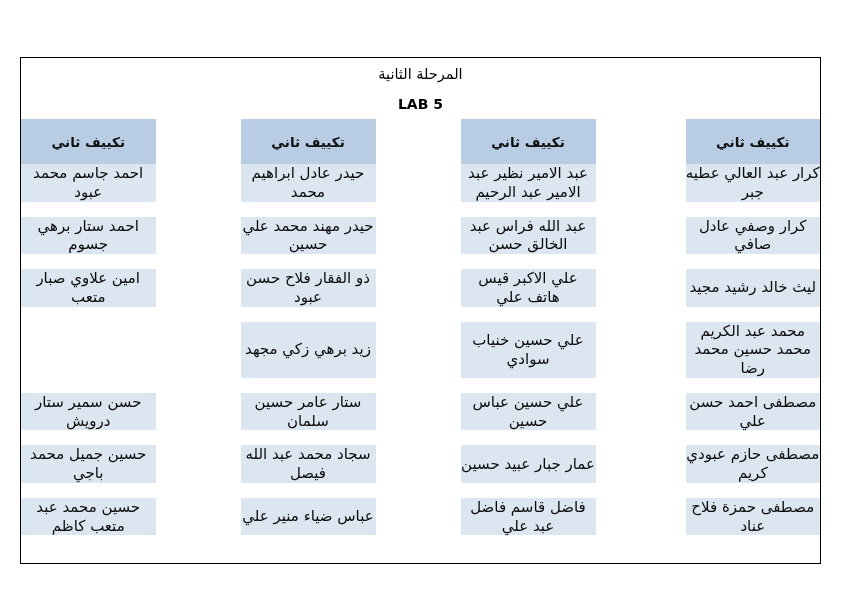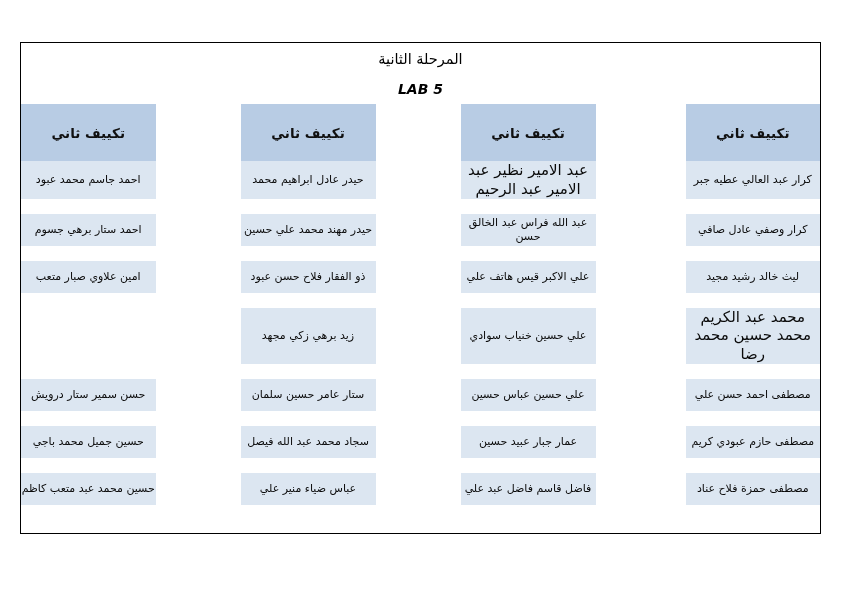--- a/index.html
+++ b/index.html
@@ -12,21 +12,21 @@
     width: 842px;
     height: 595px;
     font-family: "DejaVu Sans", "Liberation Sans", sans-serif;
     color: #000000;
     overflow: hidden;
   }
 
   #sheet {
     position: absolute;
     left: 21px;
-    top: 42px;
+    top: 57px;
     width: 800px;
   }
 
   table.grid {
     border-collapse: collapse;
     table-layout: fixed;
     width: 800px;
     border: 1.6px solid #000000;
   }
   table.grid td {
@@ -48,25 +48,24 @@
     height: 30px;
     text-align: center;
     font-size: 14px;
     font-weight: bold;
     border-bottom: 1.4px solid #000000;
     background: #ffffff;
   }
   .lab-row td span.latin {
     direction: ltr;
     display: inline-block;
-    font-style: italic;
-  }
-
-  
-  .head-row td { height: 57px; }
+  }
+
+  
+  .head-row td { height: 45px; }
   .colhead {
     background: #b8cce4;
     border: 1.3px solid #000000;
     text-align: center;
     font-size: 13.5px;
     font-weight: bold;
     color: #101010;
   }
   .gap-bordered {
     background: #ffffff;
@@ -75,21 +74,21 @@
   }
 
   
   .cell-row td { height: 32px; }
   .spacer-row td { height: 15px; background: #ffffff; border: none; }
 
   .datacell {
     background: #dce6f1;
     border: 1.4px solid #000000;
     text-align: center;
-    font-size: 11px;
+    font-size: 15px;
     line-height: 1.25;
     color: #0a0a0a;
     padding: 1px 3px;
   }
   .datacell.two-line { font-size: 15px; }
   .emptycell {
     background: #ffffff;
     border: none;
   }
   

